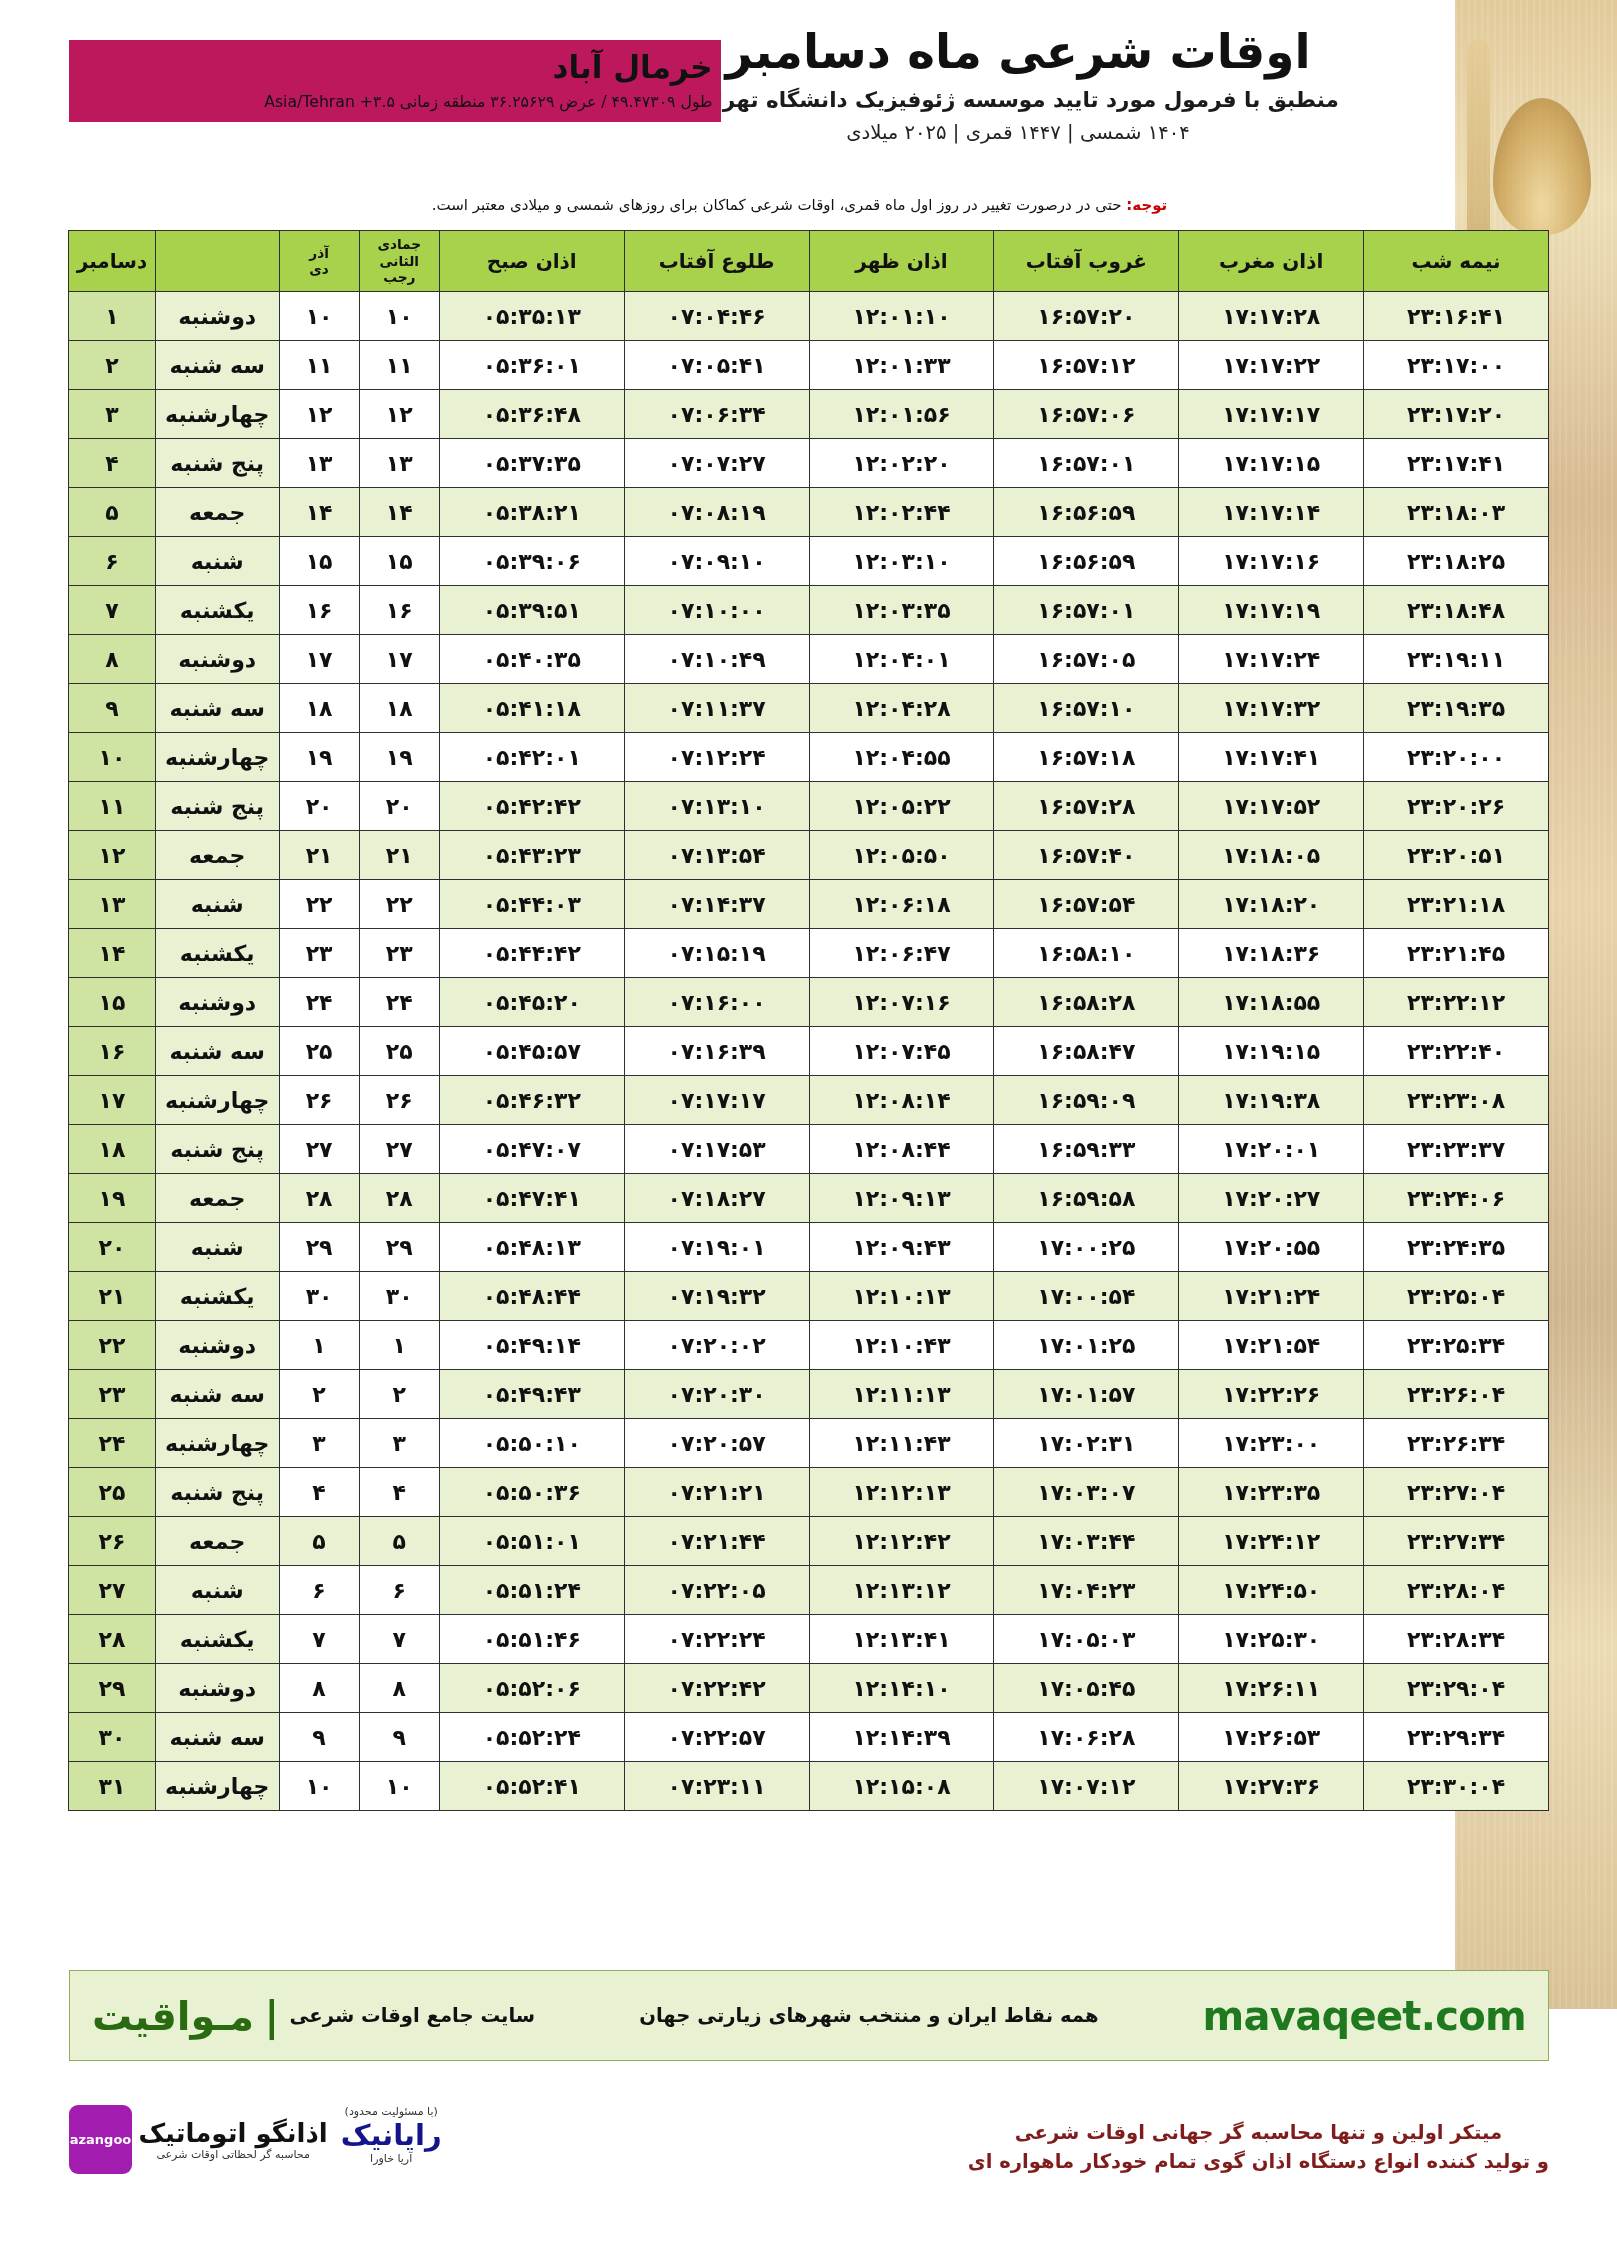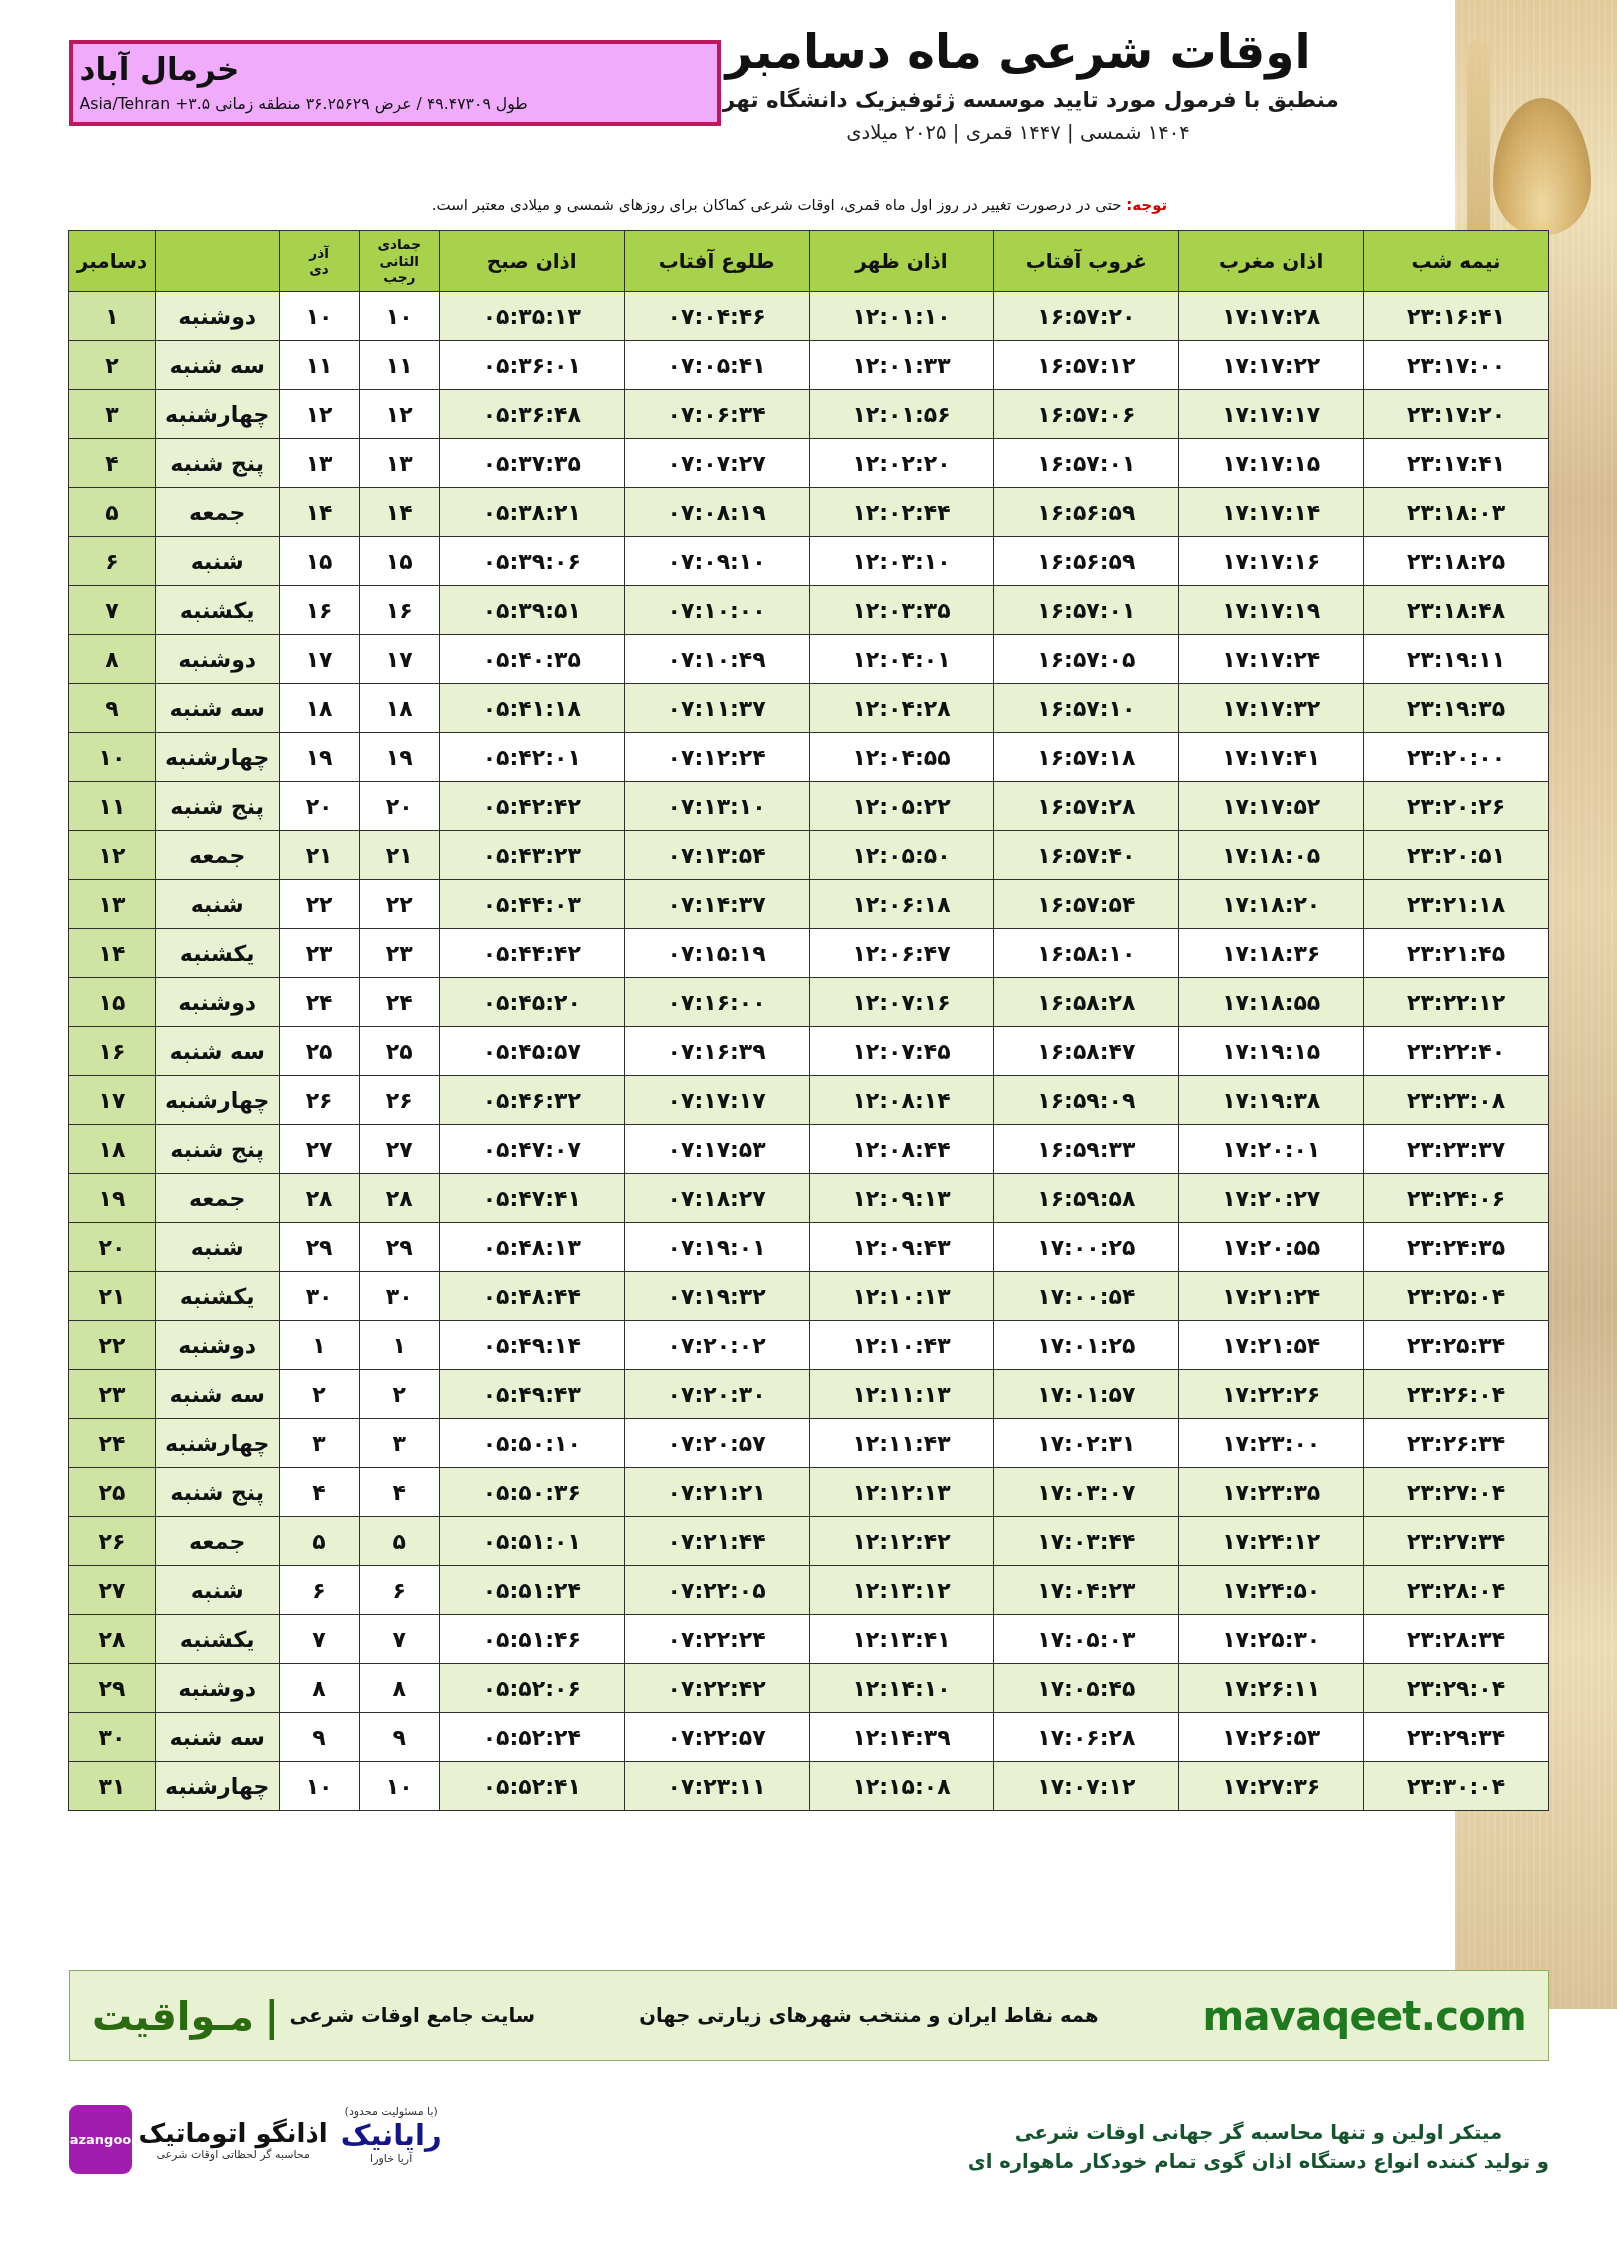--- a/index.html
+++ b/index.html
@@ -45,22 +45,22 @@
   }
   .sub-title{
     font-size:21.5px;font-weight:bold;color:#1b1b1b;margin-top:9px;
   }
   .dates-line{
     font-size:19.6px;color:#222;margin-top:9px;direction:rtl;
   }
 
   .citybox{
     position:absolute;left:69px;top:40px;width:652px;
-    border:4px solid #be185d;background:#f0abfc;
-    text-align:left;padding:7.8px 6.5px 9px;
+    border:2px solid #be185d;background:#be185d;
+    text-align:right;padding:7.8px 6.5px 9px;
     box-sizing:border-box;
   }
   .city-name{font-size:31px;font-weight:bold;color:#111;line-height:1.15;}
   .city-sub{font-size:25px;color:#111;margin-top:2.6px;}
   .city-geo{font-size:15.7px;color:#111;margin-top:6.5px;}
 
   .note{
     position:absolute;right:72px;left:53px;top:196px;
     text-align:center;font-size:15px;color:#111;z-index:3;
   }
@@ -116,21 +116,21 @@
   .mavaqeet-desc{font-size:19.6px;color:#111;font-weight:bold;}
   .mavaqeet-en{font-size:40px;font-weight:bold;color:#1f7a1f;letter-spacing:-0.7px;direction:ltr;}
 
   .footer2{
     position:absolute;left:69px;right:69px;top:2081px;height:117px;z-index:3;
     display:flex;align-items:center;justify-content:space-between;
   }
   .f2-left{direction:ltr;text-align:left;color:#0f2f86;font-weight:bold;}
   .f2-phone{font-size:26px;}
   .f2-site{font-size:22px;margin-top:5.2px;}
-  .f2-mid{text-align:center;color:#14532d;font-size:19.6px;font-weight:bold;line-height:1.5;margin-top:15px;}
+  .f2-mid{text-align:center;color:#7f1d1d;font-size:19.6px;font-weight:bold;line-height:1.5;margin-top:15px;}
   .f2-right{display:flex;align-items:flex-start;gap:13px;}
   .logo-rayaneik{text-align:center;color:#1a1a8c;}
   .logo-rayaneik .big{font-size:29px;font-weight:bold;color:#14148c;}
   .logo-rayaneik .sm{font-size:11px;color:#333;}
   .logo-azangoo{
     display:flex;align-items:center;gap:6.5px;
   }
   .az-box{
     width:63px;height:69px;background:#a21caf;border-radius:9px;
     display:flex;align-items:center;justify-content:center;color:#fff;font-size:13px;font-weight:bold;

